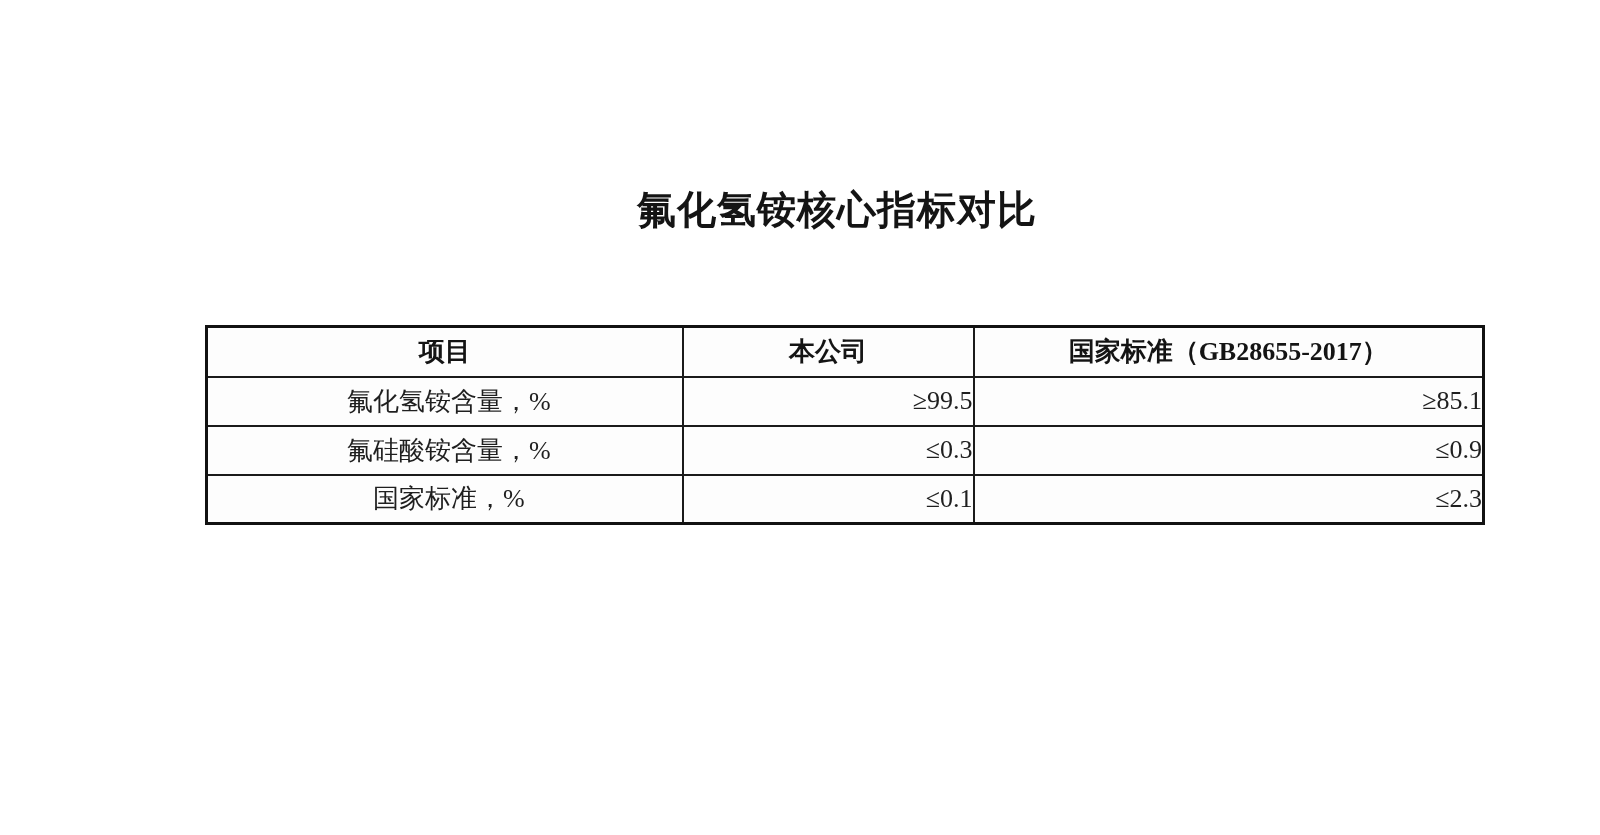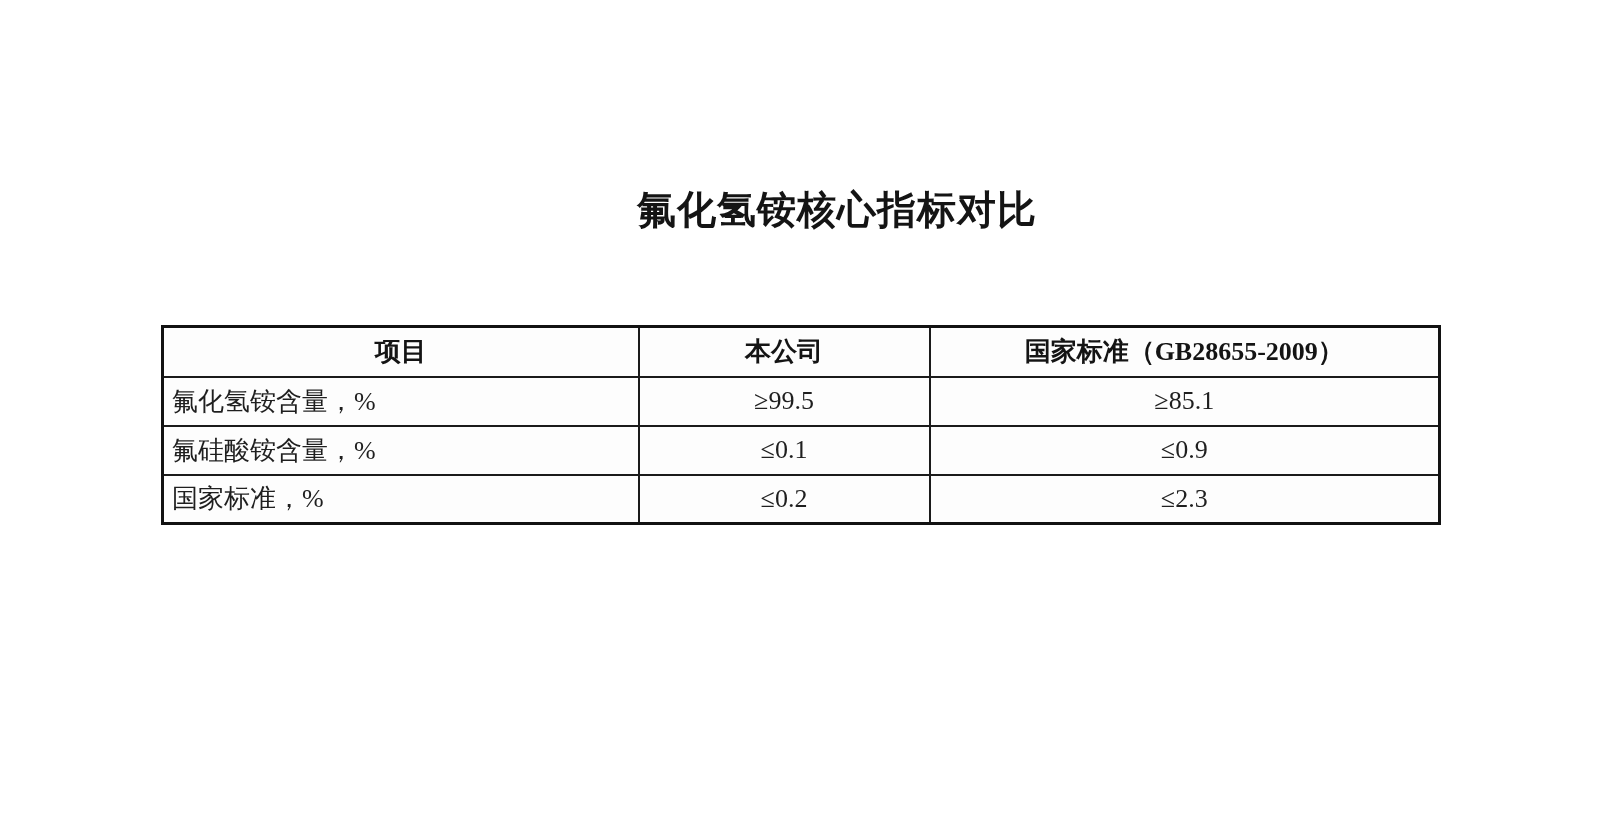--- a/index.html
+++ b/index.html
@@ -29,74 +29,74 @@
     left: 161px;
     top: 325px;
     width: 1277px;
     border-collapse: collapse;
     table-layout: fixed;
     background: #fefefe;
   }
   table.spec-table col.c1 { width: 476px; }
   table.spec-table col.c2 { width: 291px; }
   table.spec-table col.c3 { width: 510px; }
-  table.spec-table { border: 3px solid #121212; }
+  table.spec-table { border: 3px solid #121212; margin-left: 44px; }
   table.spec-table th,
   table.spec-table td {
     border: 2px solid #1b1b1b;
     font-size: 26px;
     color: #1f1f1f;
     vertical-align: middle;
     background: #fdfdfd;
     overflow: hidden;
     white-space: nowrap;
   }
   table.spec-table th {
     height: 50px;
     font-weight: bold;
     text-align: center;
     color: #141414;
   }
   table.spec-table td {
     height: 49px;
-    text-align: center;
+    text-align: right;
   }
   table.spec-table td.item-col {
-    text-align: left;
+    text-align: center;
     padding-left: 8px;
   }
 </style>
 </head>
 <body>
 
 <div class="doc-title">氟化氢铵核心指标对比</div>
 
 <table class="spec-table">
   <colgroup>
     <col class="c1">
     <col class="c2">
     <col class="c3">
   </colgroup>
   <thead>
     <tr>
       <th>项目</th>
       <th>本公司</th>
-      <th>国家标准（GB28655-2009）</th>
+      <th>国家标准（GB28655-2017）</th>
     </tr>
   </thead>
   <tbody>
     <tr>
       <td class="item-col">氟化氢铵含量，%</td>
       <td>≥99.5</td>
       <td>≥85.1</td>
     </tr>
     <tr>
       <td class="item-col">氟硅酸铵含量，%</td>
-      <td>≤0.1</td>
+      <td>≤0.3</td>
       <td>≤0.9</td>
     </tr>
     <tr>
       <td class="item-col">国家标准，%</td>
-      <td>≤0.2</td>
+      <td>≤0.1</td>
       <td>≤2.3</td>
     </tr>
   </tbody>
 </table>
 
 </body></html>

